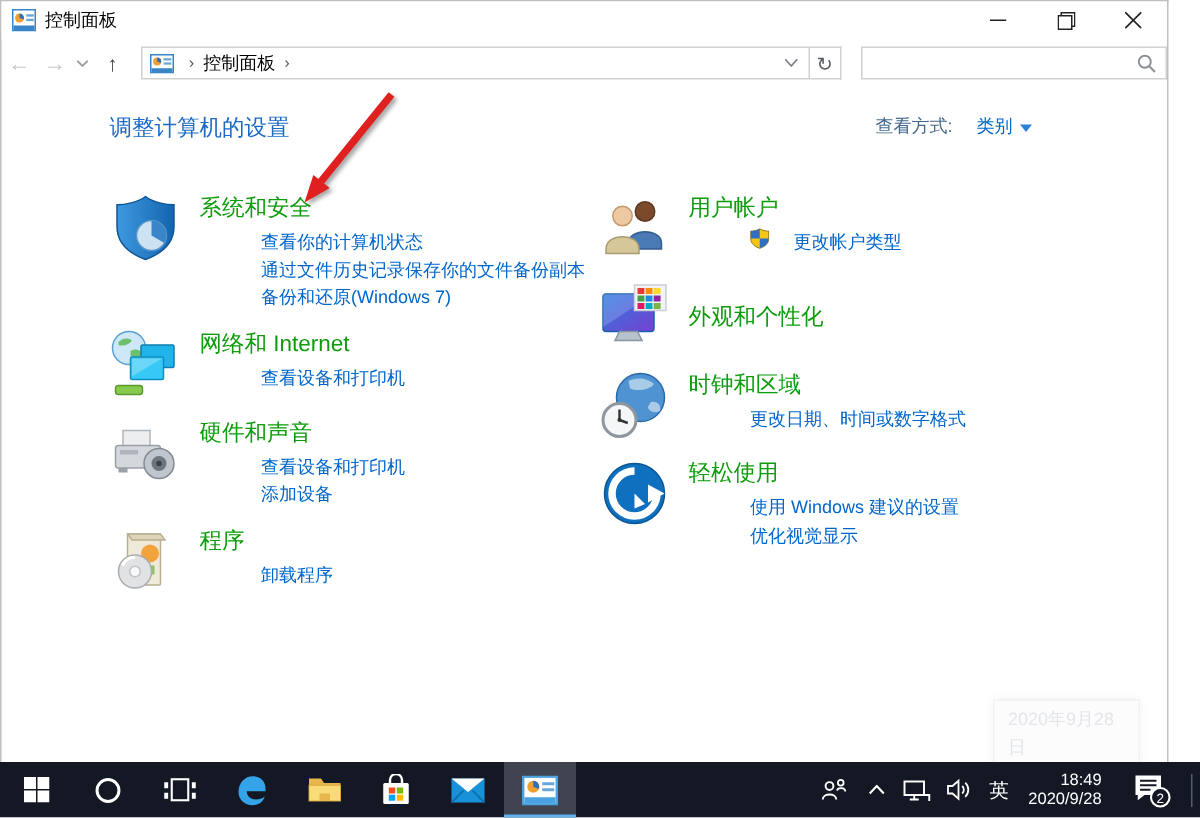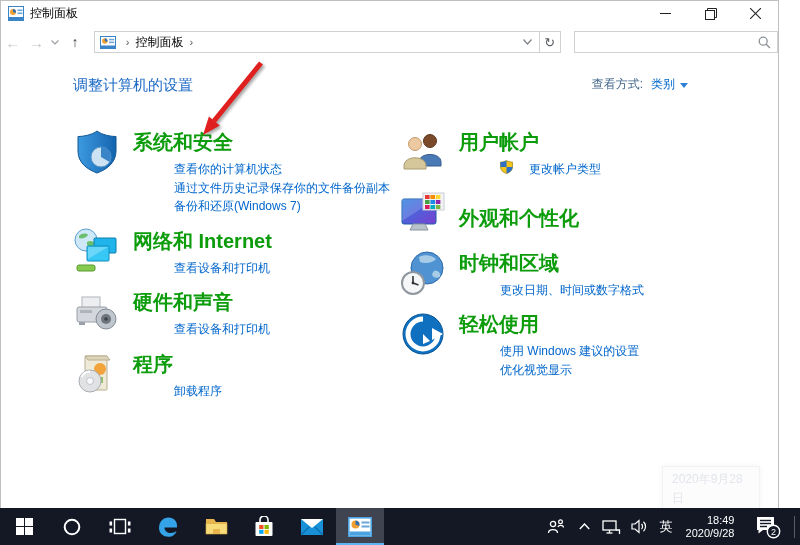--- a/index.html
+++ b/index.html
@@ -34,34 +34,34 @@
     align-items:center; justify-content:center; color:#5a5f64; font-size:13px; background:#fff; }
   .searchbox { display:flex; align-items:center; height:22px; width:207px; margin-left:13px;
     border:1px solid #d1d1d1; background:#fff; padding:0 6px; }
   .searchbox input { flex:1; border:none; outline:none; font-size:12px; min-width:0;
     font-family:"Liberation Sans", sans-serif; }
 
   
   .content { position:relative; padding:18px 0 0 72px; }
   .content-header { display:flex; align-items:flex-start; justify-content:space-between; padding-right:90px; }
   .page-title { font-size:15px; color:#1d6ac5; }
-  .view-by { font-size:12px; display:flex; align-items:center; gap:8px; }
+  .view-by { font-size:12px; display:flex; align-items:center; gap:16px; }
   .view-by-label { color:#44688c; }
   .view-by-value { color:#0066cc; display:flex; align-items:center; gap:5px; }
   .tri-down { width:0; height:0; border-left:4px solid transparent; border-right:4px solid transparent;
     border-top:5px solid #2f7fd6; margin-top:2px; }
 
   .columns { display:flex; margin-top:33px; }
   .col { display:flex; flex-direction:column; }
   .col-left { width:326px; }
   .col-right { width:330px; }
   .section { display:flex; margin-bottom:11px; min-height:48px; }
   .cat-icon { width:48px; height:48px; flex:0 0 48px; margin-right:12px; }
   .cat-text { padding-top:1px; }
-  .cat-title { font-size:20px; color:#0c9c0c; text-decoration:none; display:inline-block; margin-bottom:4px; cursor:pointer;font-weight:bold; }
+  .cat-title { font-size:15px; color:#0c9c0c; text-decoration:none; display:inline-block; margin-bottom:4px; cursor:pointer; }
   .cat-link { font-size:12px; color:#0066cc; text-decoration:none; display:block; line-height:18.5px; cursor:pointer;margin-left:41px; }
   .link-with-shield { display:flex; gap:16px; }
   .sec-center .cat-title { margin-top:14px; }
 
   
   .ghost-tip { position:absolute; left:661px; top:465px; width:98px; height:43px; overflow:hidden;
     background:#fcfcfd; border:1px solid #f1f2f4; box-shadow:0 0 6px rgba(0,0,0,0.05);
     padding:3px 9px; font-size:12px; line-height:19px; color:#e2e5ea; }
 
   
@@ -217,20 +217,21 @@
               <rect x="4" y="19" width="30" height="15" rx="2" fill="#d4d8dc" stroke="#9aa0a8"></rect>
               <rect x="7" y="22" width="12" height="3" fill="#aeb4ba"></rect>
               <circle cx="33" cy="31" r="10" fill="#c0c6ce" stroke="#848b94"></circle>
               <circle cx="33" cy="31" r="5" fill="#6e757e"></circle>
               <circle cx="33" cy="31" r="1.8" fill="#3c4248"></circle>
               <rect x="6" y="34" width="6" height="3" fill="#9aa0a8"></rect>
             </svg>
             <div class="cat-text">
               <a class="cat-title">硬件和声音</a>
               <a class="cat-link">查看设备和打印机</a>
+              <a class="cat-link">添加设备</a>
             </div>
           </div>
 
           <div class="section">
             <svg class="cat-icon" viewBox="0 0 48 48">
               <rect x="12" y="6" width="22" height="34" rx="1" fill="#efe9d8" stroke="#b8ae90"></rect>
               <path d="M12 6 L34 6 L37 10 L15 10 Z" fill="#ded4ba" stroke="#b8ae90"></path>
               <circle cx="27" cy="19" r="6" fill="#f2a33c"></circle>
               <rect x="21" y="27" width="9" height="6" fill="#8fbf6a"></rect>
               <circle cx="17" cy="31" r="11" fill="#e0e2e4" stroke="#a8adb2"></circle>

